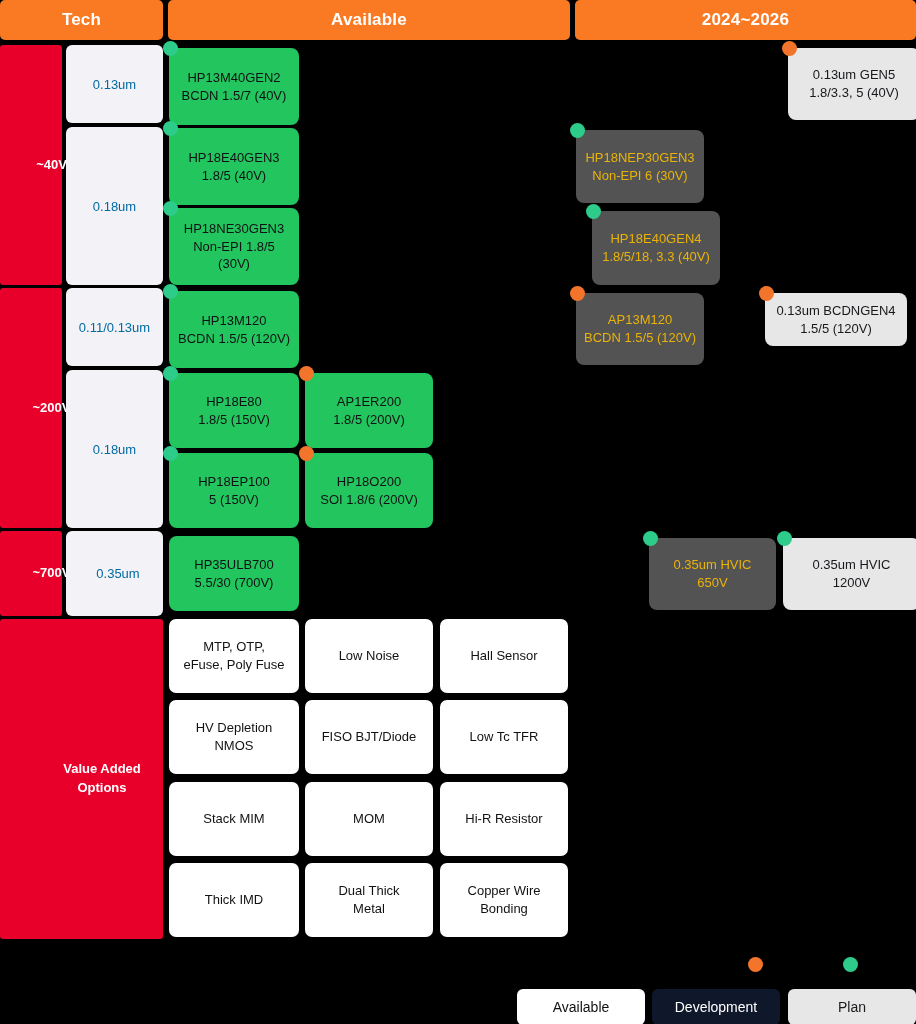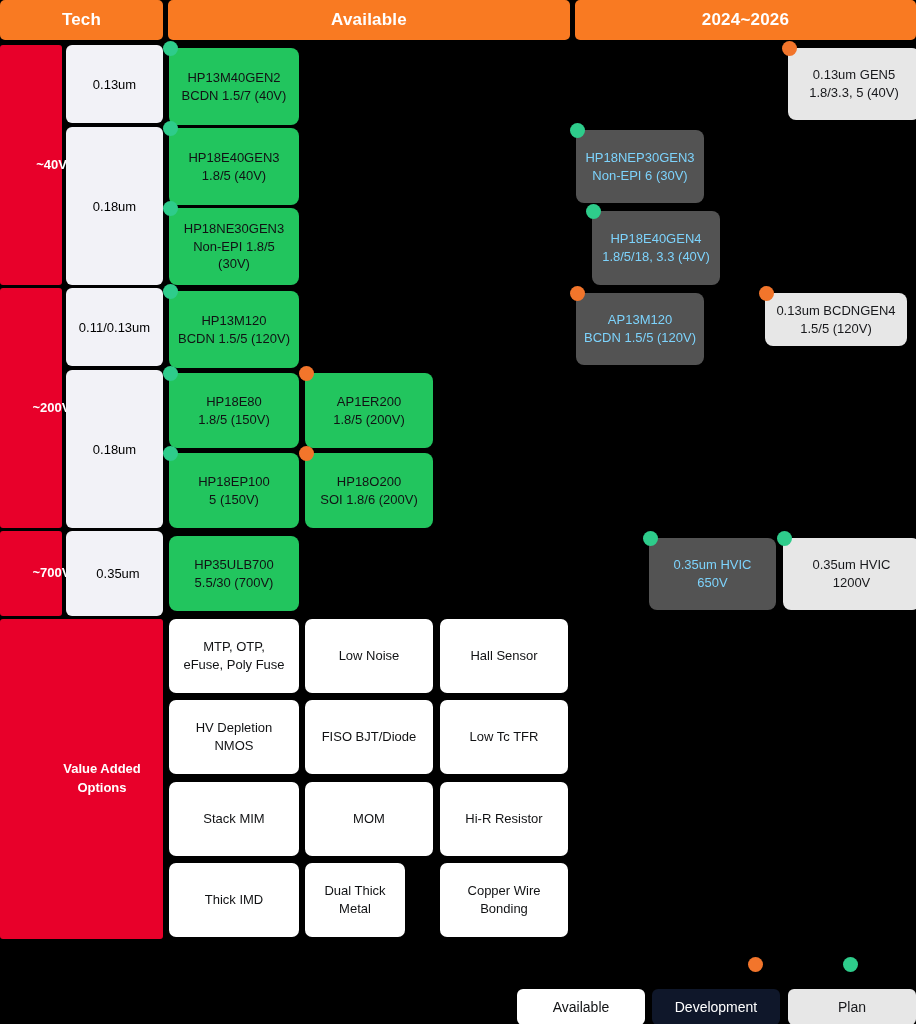--- a/index.html
+++ b/index.html
@@ -37,38 +37,38 @@
     line-height: 1.45;
     padding-left: 41px;
   }
   .volt.big { font-size: 13px; }
 
   
   .node {
     position: absolute;
     background: #F2F2F7;
     border-radius: 6px;
-    color: #000000;
+    color: #0369a1;
     font-size: 13px;
     display: flex; align-items: center; justify-content: center;
     text-align: center;
   }
 
   
   .card {
     position: absolute;
     border-radius: 8px;
     display: flex; align-items: center; justify-content: center;
     text-align: center;
     font-size: 13px;
     line-height: 1.38;
     padding: 4px 6px;
   }
   .card.available   { background: #22c55e; color: #111214; }
-  .card.development { background: #535353; color: #7dd3fc; }
+  .card.development { background: #535353; color: #eab308; }
   .card.plan        { background: #E7E7E7; color: #18191c; }
 
   
   .dot {
     position: absolute;
     width: 15px; height: 15px;
     border-radius: 50%;
     top: -7px; left: -6px;
     z-index: 4;
   }
@@ -211,21 +211,21 @@
     </div>
     <div class="vao" style="left: 305px; top: 782px; width: 128px; height: 74px;">
       <div><span>MOM</span></div>
     </div>
     <div class="vao" style="left: 440px; top: 782px; width: 128px; height: 74px;">
       <div><span>Hi-R Resistor</span></div>
     </div>
     <div class="vao" style="left: 169px; top: 863px; width: 130px; height: 74px;">
       <div><span>Thick IMD</span></div>
     </div>
-    <div class="vao" style="left: 305px; top: 863px; width: 100px; height: 74px;">
+    <div class="vao" style="left: 305px; top: 863px; width: 128px; height: 74px;">
       <div><span>Dual Thick</span><br><span>Metal</span></div>
     </div>
     <div class="vao" style="left: 440px; top: 863px; width: 128px; height: 74px;">
       <div><span>Copper Wire</span><br><span>Bonding</span></div>
     </div>
     <span class="legend-dot" style="background: rgb(242, 117, 43); left: 748px; top: 957px;"></span>
     <span class="legend-dot" style="background: rgb(46, 204, 139); left: 843px; top: 957px;"></span>
     <div class="legend-chip available" style="left: 517px; top: 989px; width: 128px;">Available</div>
     <div class="legend-chip development" style="left: 652px; top: 989px; width: 128px;">Development</div>
     <div class="legend-chip plan" style="left: 788px; top: 989px; width: 128px;">Plan</div>

